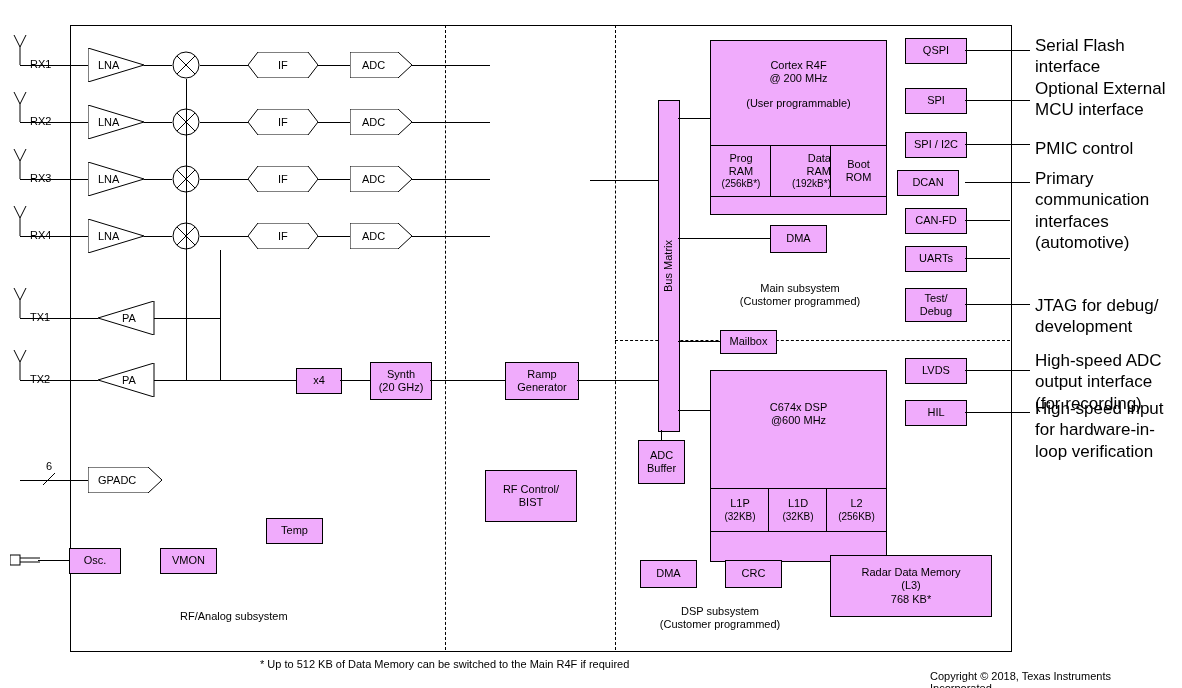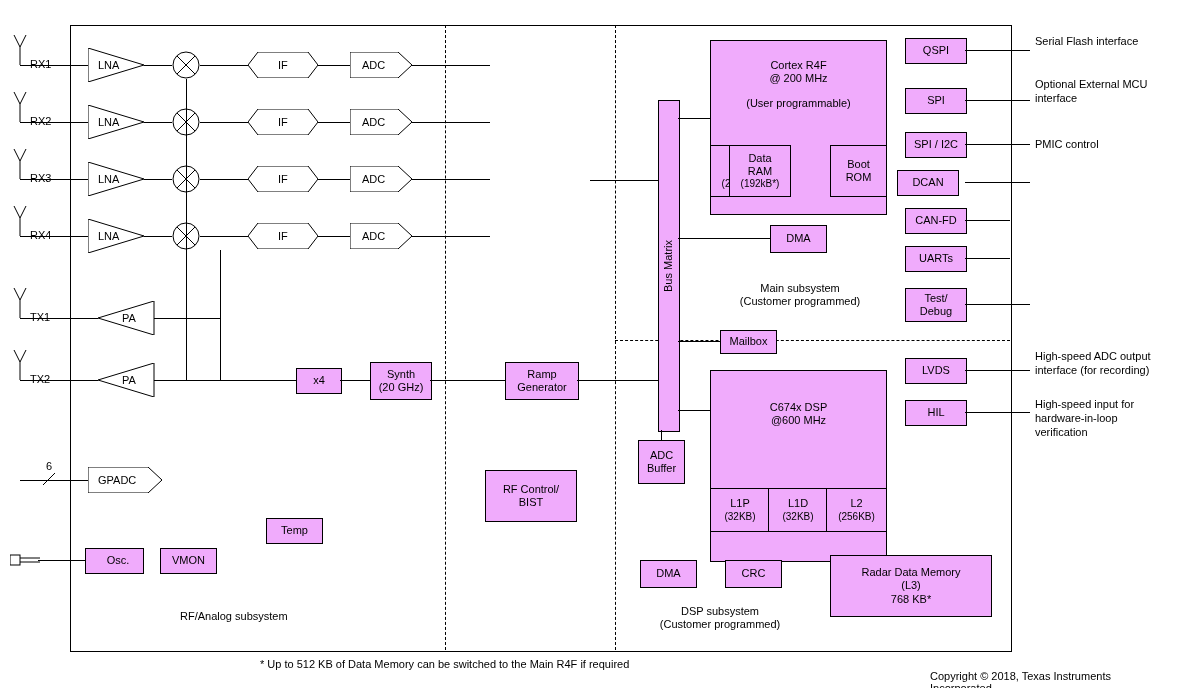--- a/index.html
+++ b/index.html
@@ -48,21 +48,21 @@
     position: absolute;
   }
   .amp svg, .adc svg, .if svg, .mixer svg, .ant svg { display: block; }
   .adc, .if, .mixer, .ant, .osc-sym, .slash { position: absolute; }
   .outer-box {
     position: absolute;
     border: 1.5px solid #000;
   }
   .annot {
     position: absolute;
-    font-size: 11px;
+    font-size: 17px;
     line-height: 1.25;
     max-width: 150px;
   }
   .footnote {
     position: absolute;
     font-size: 11px;
   }
 </style>
 </head>
 <body>
@@ -306,21 +306,21 @@
       </svg>
   </div>
 
   <div class="osc-sym" style="left:0px; top:540px;">
     <svg width="30" height="20">
         <rect x="0" y="5" width="10" height="10" fill="#fff" stroke="#000"></rect>
         <path d="M10 8 L30 8 M10 12 L30 12" stroke="#000"></path>
       </svg>
   </div>
   <div class="hline line" style="left:28px; top:550px; width:47px;"></div>
-  <div class="box" style="left:75px; top:538px; width:50px; height:24px;padding-left:7px;">
+  <div class="box" style="left:59px; top:538px; width:50px; height:24px;">
     <span>Osc.</span>
   </div>
   <div class="box" style="left:150px; top:538px; width:55px; height:24px;">
     <span>VMON</span>
   </div>
   <div class="box" style="left:228px; top:508px; width:55px; height:24px;margin-left:28px;">
     <span>Temp</span>
   </div>
 
   <div class="label" style="left:170px; top:600px;">RF/Analog subsystem</div>
@@ -340,21 +340,21 @@
     <span>@ 200 MHz</span>
     <span style="height:12px;"></span>
     <span>(User programmable)</span>
   </div>
 
   <div class="box" style="left:700px; top:135px; width:60px; height:50px;">
     <span>Prog</span>
     <span>RAM</span>
     <span style="font-size:10px;">(256kB*)</span>
   </div>
-  <div class="box" style="left:719px; top:135px; width:60px; height:50px;">
+  <div class="box" style="left:760px; top:135px; width:60px; height:50px;align-items:flex-end;">
     <span>Data</span>
     <span>RAM</span>
     <span style="font-size:10px;">(192kB*)</span>
   </div>
   <div class="box" style="left:820px; top:135px; width:55px; height:50px;">
     <span>Boot</span>
     <span>ROM</span>
   </div>
 
   <div class="hline line" style="left:668px; top:108px; width:32px;"></div>
@@ -453,19 +453,21 @@
   <div class="hline line" style="left:955px; top:360px; width:65px;"></div>
 
   <div class="box" style="left:895px; top:390px; width:60px; height:24px;">
     <span>HIL</span>
   </div>
   <div class="hline line" style="left:955px; top:402px; width:65px;"></div>
 
   <div class="annot" style="left:1025px; top:25px;">Serial Flash interface</div>
   <div class="annot" style="left:1025px; top:68px;">Optional External MCU interface</div>
   <div class="annot" style="left:1025px; top:128px;">PMIC control</div>
+  <div class="annot" style="left:1025px; top:158px;">Primary communication interfaces (automotive)</div>
+  <div class="annot" style="left:1025px; top:285px;">JTAG for debug/ development</div>
   <div class="annot" style="left:1025px; top:340px;">High-speed ADC output interface (for recording)</div>
   <div class="annot" style="left:1025px; top:388px;">High-speed input for hardware-in-loop verification</div>
 
   <div class="footnote" style="left:250px; top:648px;">* Up to 512 KB of Data Memory can be switched to the Main R4F if required</div>
   <div class="footnote" style="left:920px; top:660px;">Copyright © 2018, Texas Instruments Incorporated</div>
 
 </div>
 
 </body></html>

